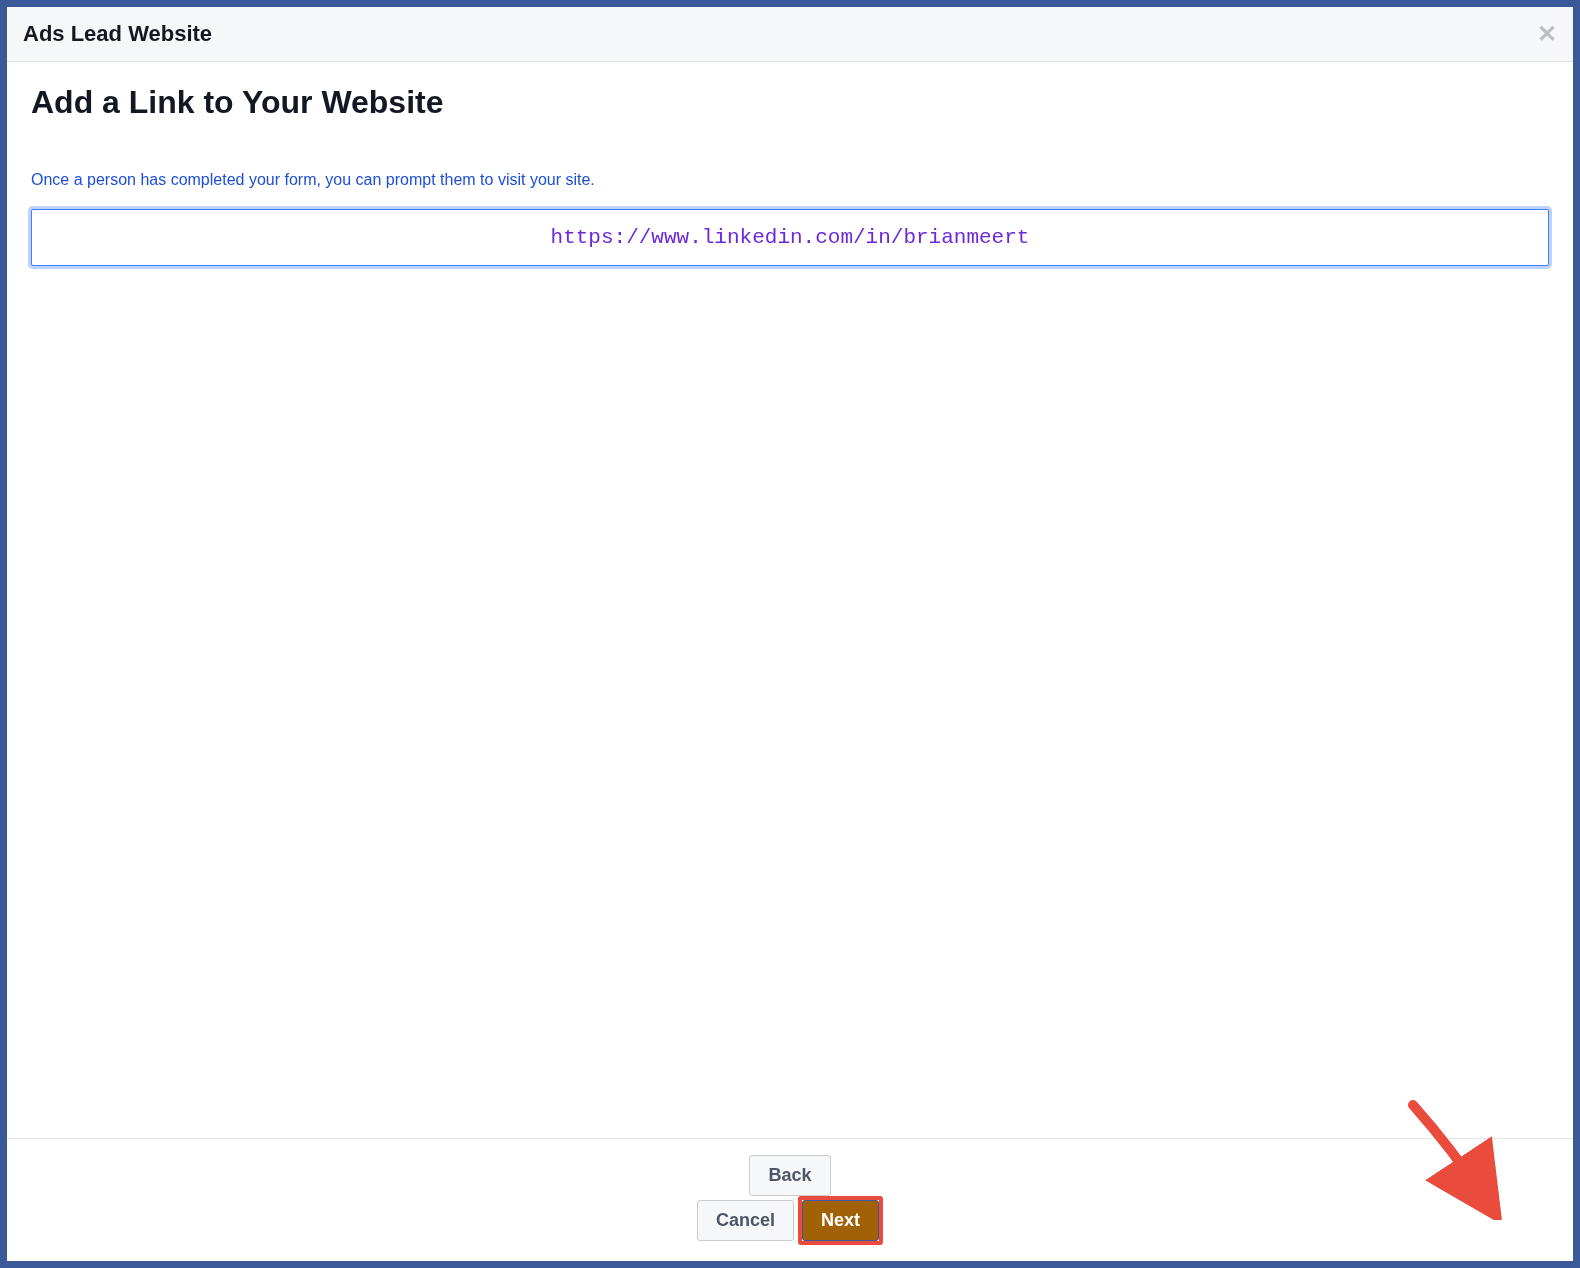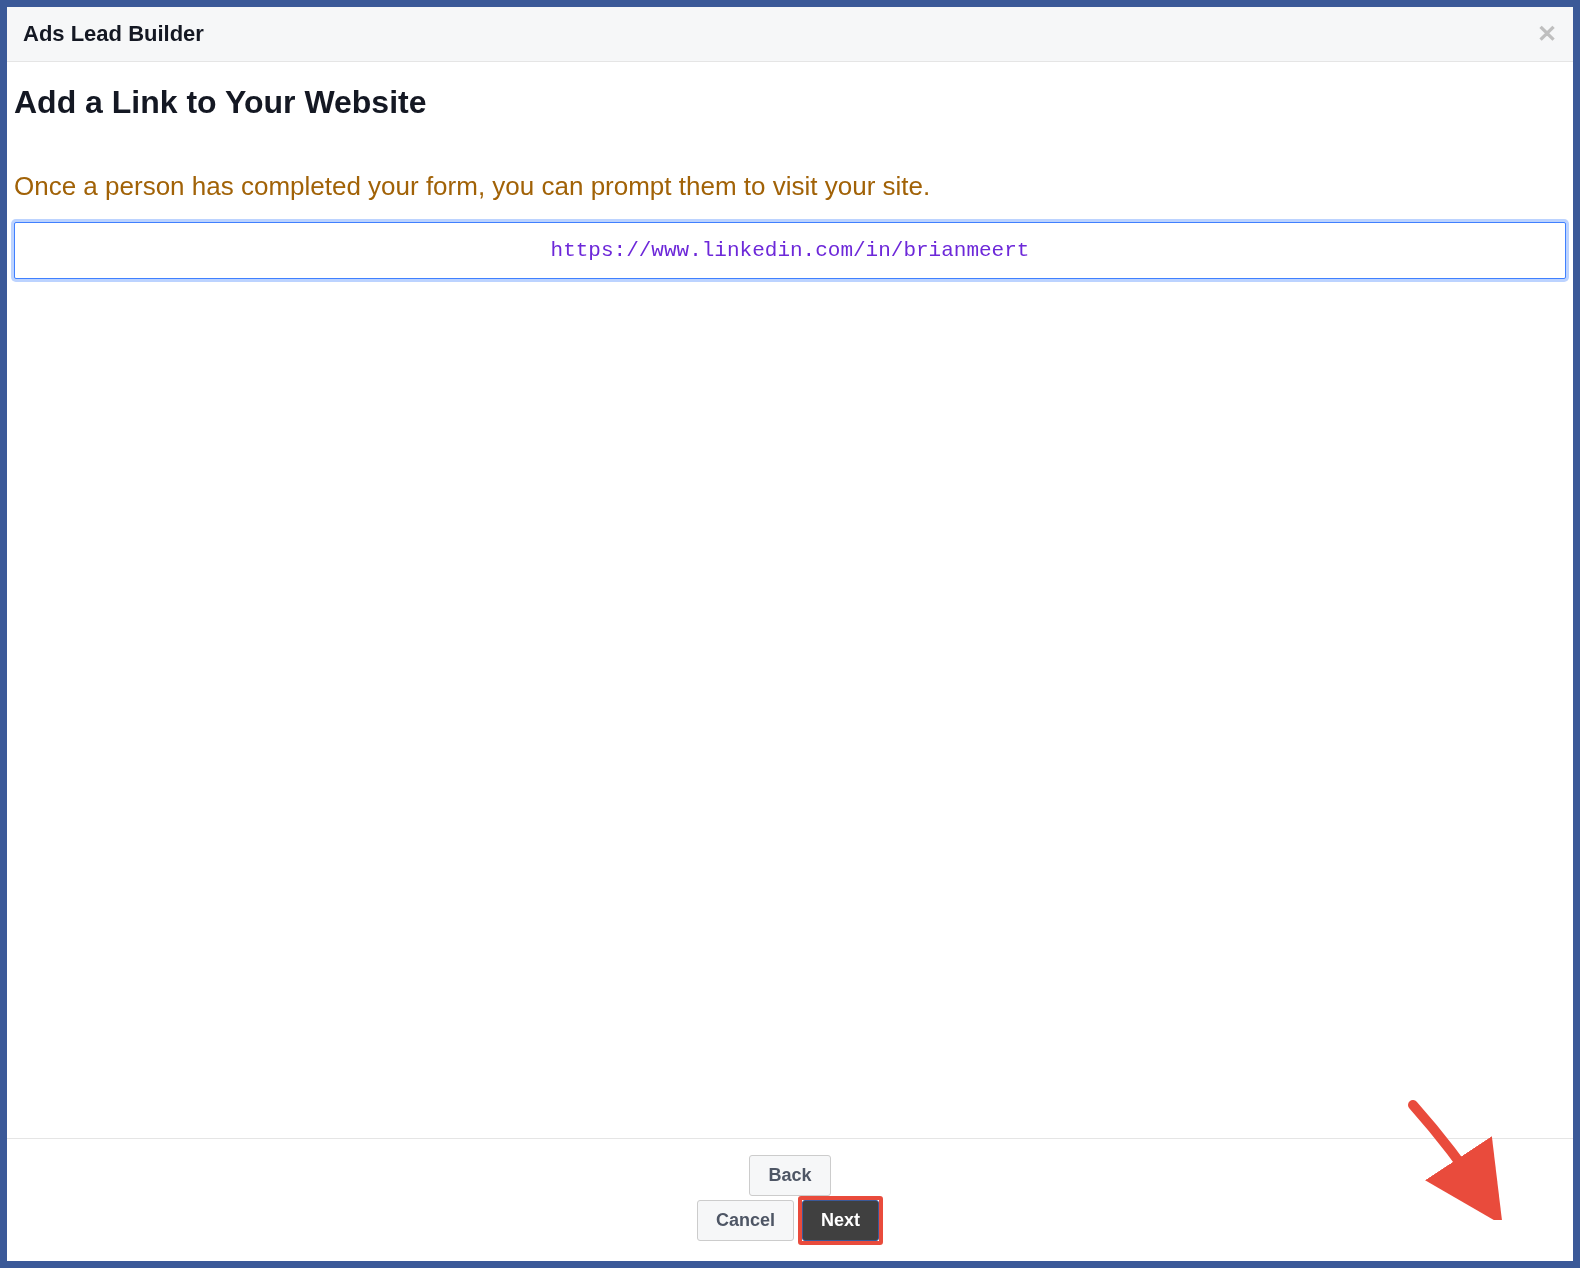--- a/index.html
+++ b/index.html
@@ -38,32 +38,32 @@
     }
     .close-icon {
       color: #bfbfbf;
       font-size: 24px;
       cursor: pointer;
       line-height: 1;
       font-weight: bold;
     }
     .modal-body {
       flex: 1;
-      padding: 22px 7px;
+      padding: 22px 24px;
       overflow: auto;
     }
     .page-title {
       font-size: 32px;
       font-weight: bold;
       color: #141823;
       margin-bottom: 50px;
     }
     .description {
-      font-size: 26px;
-      color: #a16207;
+      font-size: 16px;
+      color: #1d4ed8;
       margin-bottom: 20px;
     }
     .url-input {
       width: 100%;
       padding: 16px 18px;
       font-size: 21px;
       border: 1px solid #4080ff;
       outline: none;
       box-shadow: 0 0 0 3px rgba(64,128,255,0.35);
       border-radius: 2px;
@@ -89,21 +89,21 @@
       font-size: 18px;
       font-weight: bold;
       border-radius: 3px;
       cursor: pointer;
       border: 1px solid #ccc;
       background: #f6f7f8;
       color: #4e5665;
       font-family: Helvetica, Arial, sans-serif;
     }
     .btn-primary {
-      background: #404040;
+      background: #a16207;
       border: 1px solid #3b5998;
       color: #fff;
     }
     .next-wrapper {
       position: relative;
       display: inline-block;
       border: 4px solid #e94b3c;
       border-radius: 3px;
     }
     .arrow-annotation {
@@ -111,21 +111,21 @@
       right: 72px;
       bottom: 48px;
       pointer-events: none;
     }
   </style>
 </head>
 <body>
 
 <div class="modal">
   <div class="modal-header">
-    <div class="modal-header-title">Ads Lead Builder</div>
+    <div class="modal-header-title">Ads Lead Website</div>
     <div class="close-icon">✕</div>
   </div>
 
   <div class="modal-body">
     <h1 class="page-title">Add a Link to Your Website</h1>
     <p class="description">Once a person has completed your form, you can prompt them to visit your site.</p>
     <input type="text" class="url-input" value="https://www.linkedin.com/in/brianmeert" style="">
   </div>
 
   <div class="modal-footer">

